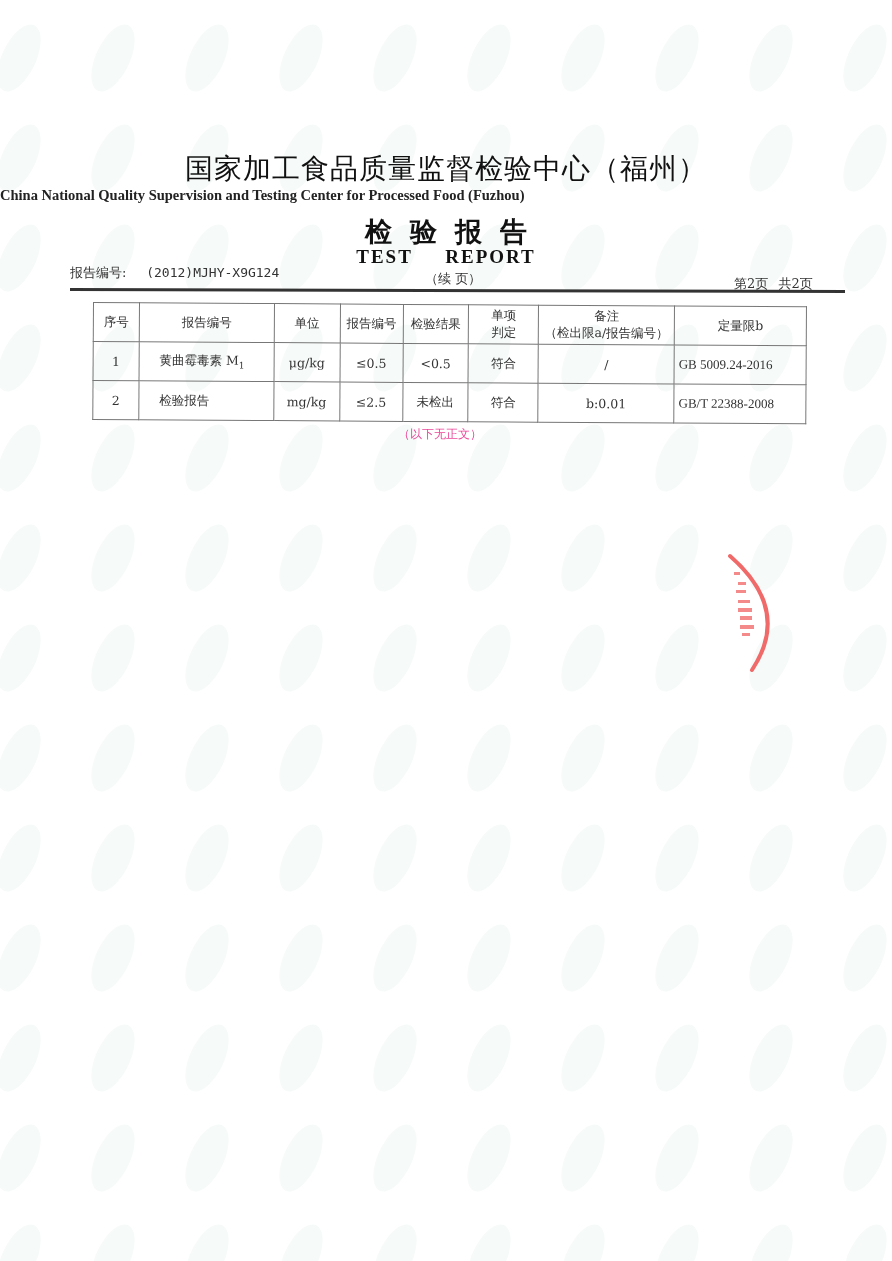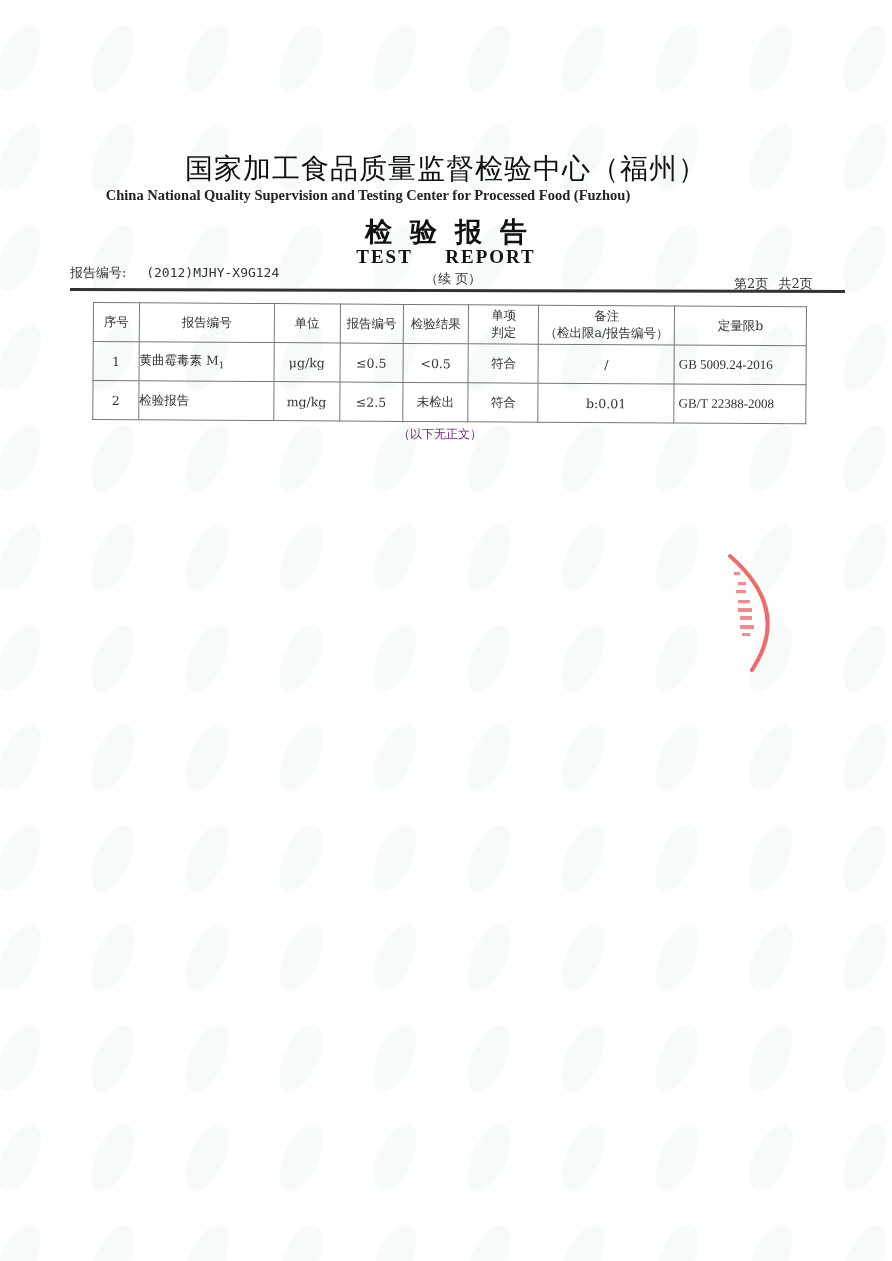--- a/index.html
+++ b/index.html
@@ -10,21 +10,21 @@
   .wm-oval {
     position: absolute; width: 34px; height: 72px; border-radius: 50%;
     background: #f6faf9; transform: rotate(25deg);
   }
 
   .header-cn {
     position: absolute; left: 0; width: 892px; top: 150px; text-align: center;
     font-size: 28px; letter-spacing: 1px; font-family: "DejaVu Serif", serif; color: #111;
   }
   .header-en {
-    position: absolute; left: 0; width: 736px; top: 187px; text-align: center;
+    position: absolute; left: 0; width: 736px; top: 187px; text-align: left;
     font-family: "Liberation Serif", serif; font-size: 14.5px; font-weight: bold; color: #222;
   }
   .title-cn {
     position: absolute; left: 0; width: 892px; top: 214px; text-align: center;
     font-size: 27px; font-weight: bold; letter-spacing: 18px; padding-left: 18px; color: #111;
   }
   .title-en {
     position: absolute; left: 0; width: 892px; top: 246px; text-align: center;
     font-family: "Liberation Serif", serif; font-size: 19px; font-weight: bold; letter-spacing: 2px; color: #111;
     word-spacing: 26px;
@@ -49,29 +49,29 @@
     position: absolute; left: 93px; top: 302px; width: 714px;
     border-collapse: collapse; font-size: 12.5px; color: #333;
     transform: rotate(0.35deg); transform-origin: left top;
   }
   table.results th, table.results td {
     border: 1px solid #777; text-align: center; vertical-align: middle; font-weight: normal;
     padding: 2px 3px;
   }
   table.results th { height: 38px; }
   table.results td { height: 39px; }
-  table.results td.item { text-align: left; padding-left: 0; }
+  table.results td.item { text-align: left; padding-left: 20px; }
   table.results td.method { text-align: left; padding-left: 4px; font-family: "Liberation Serif", serif; font-size: 13px; }
   .col-no { width: 46px; } .col-item { width: 135px; } .col-unit { width: 66px; }
   .col-req { width: 63px; } .col-res { width: 66px; } .col-judge { width: 70px; }
   .col-remark { width: 136px; } .col-method { width: 132px; }
   sub { font-size: 9px; }
 
   .end-note {
-    position: absolute; left: 0; width: 892px; top: 426px; text-align: center; font-size: 12px; color: #701a75; padding-right: 12px;
+    position: absolute; left: 0; width: 892px; top: 426px; text-align: center; font-size: 12px; color: #ec4899; padding-right: 12px;
   }
 
   .stamp {
     position: absolute; left: 700px; top: 550px; width: 86px; height: 124px; pointer-events: none;
   }
 </style>
 </head>
 <body>
 
 <div class="watermark" id="wm">

